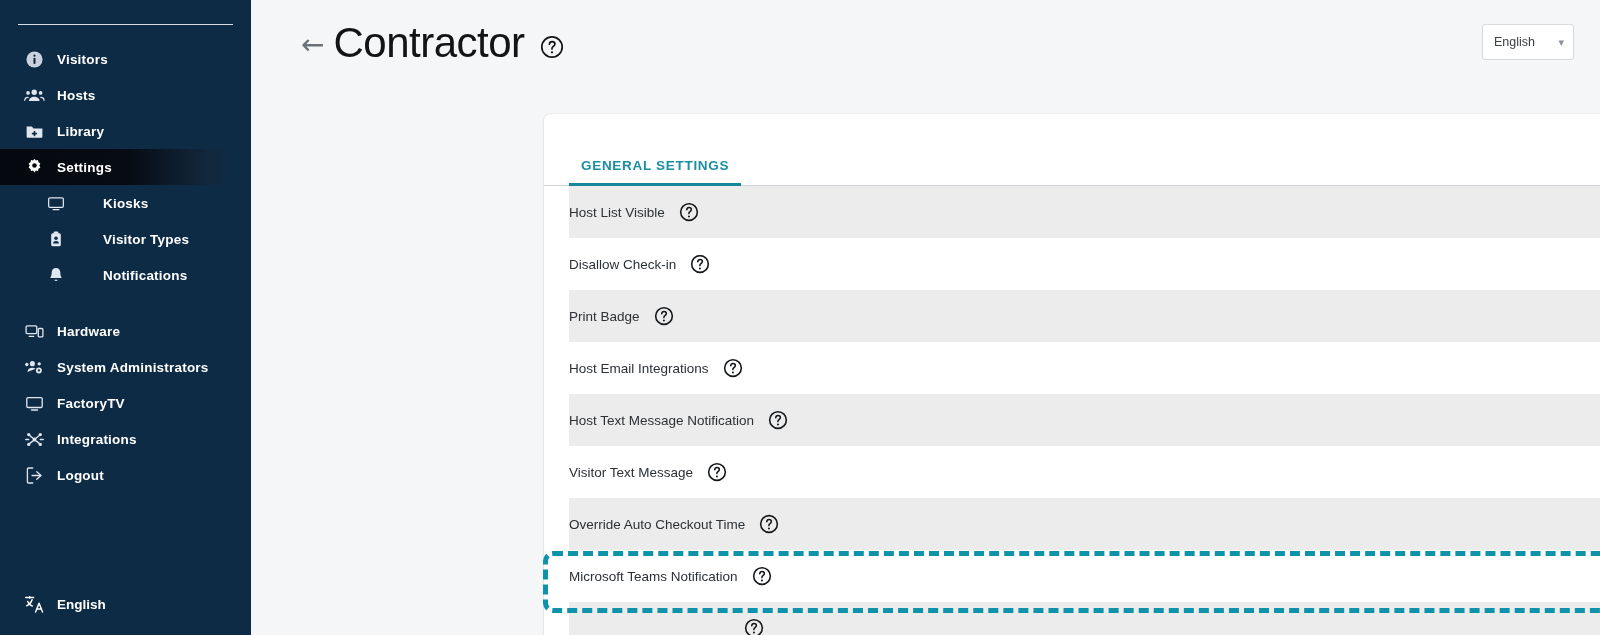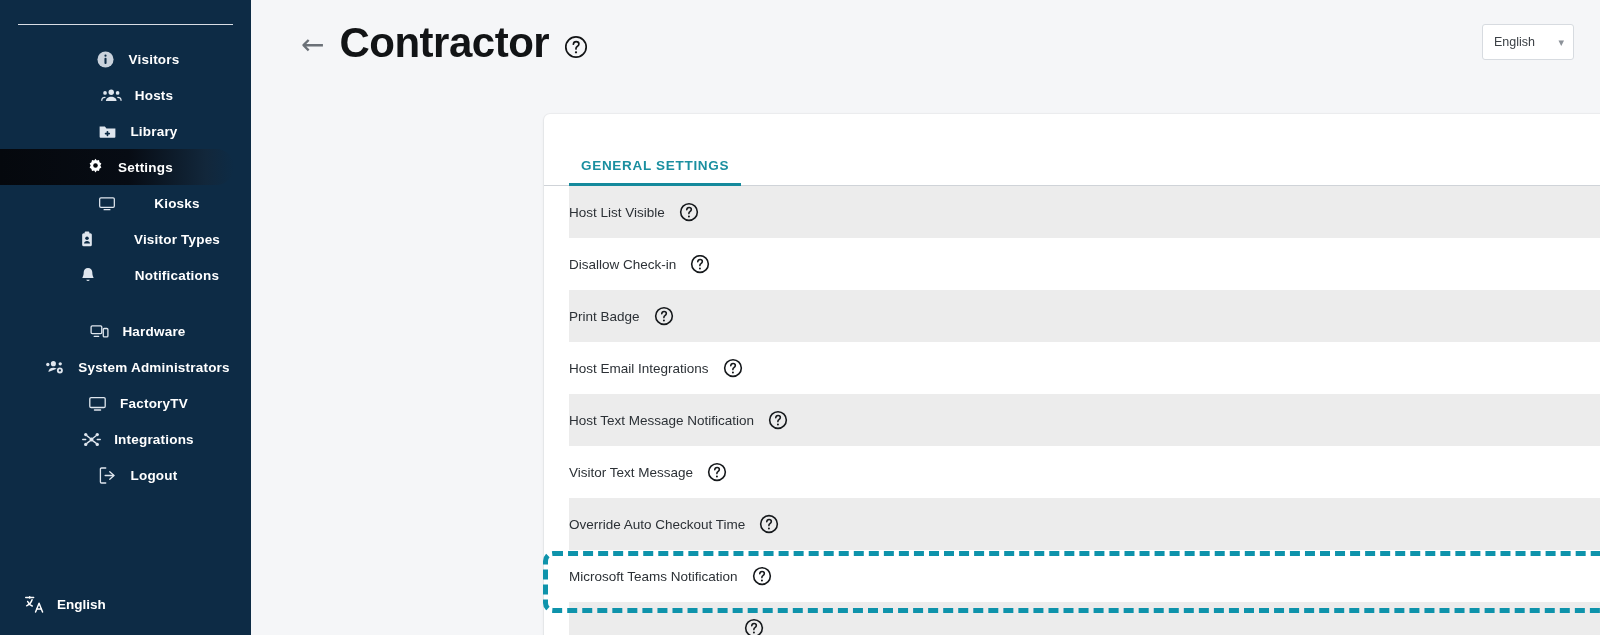--- a/index.html
+++ b/index.html
@@ -24,21 +24,20 @@
   }
   .nav { position: absolute; top: 41px; left: 0; width: 251px; }
   .nav-item {
     display: flex; align-items: center;
     height: 36px; padding-left: 23px;
     color: #ffffff; font-size: 13.5px; font-weight: bold;
     letter-spacing: .2px;
     position: relative;
     cursor: pointer;
     white-space: nowrap;
-    justify-content: center;
   }
   .nav-item.active {
     background: linear-gradient(to right, #05080d 0%, #070c14 55%, #12273b 88%, #0d2b45 100%);
     border-top-right-radius: 18px; border-bottom-right-radius: 18px;
     width: 234px;
   }
   .nav-item.sub { padding-left: 46px; font-weight: bold; gap: 24px; }
   .nav-ico {
     width: 22px; height: 22px; margin-right: 12px;
     display: flex; align-items: center; justify-content: center;
@@ -63,22 +62,22 @@
     height: 86px; display: flex; align-items: center;
     padding-left: 50px; padding-right: 26px;
     position: relative;
   }
   .back-arrow {
     font-size: 28px; color: #6b7178; line-height: 1;
     margin-right: 9px; margin-top: 4px; cursor: pointer;
     font-family: "DejaVu Sans", sans-serif;
   }
   .page-title {
-    font-size: 42px; font-weight: bold; color: #121416;
-    letter-spacing: -0.5px; line-height: 1; margin-left: 6px;
+    font-size: 42px; font-weight: normal; color: #121416;
+    letter-spacing: -0.5px; line-height: 1;
   }
   .title-help {
     margin-left: 15px; margin-top: 8px;
   }
   .lang-select {
     position: absolute; right: 26px; top: 24px;
     width: 92px; height: 36px;
     border: 1px solid #d7dbe0; border-radius: 3px;
     background: #fff;
     display: flex; align-items: center; justify-content: space-between;

